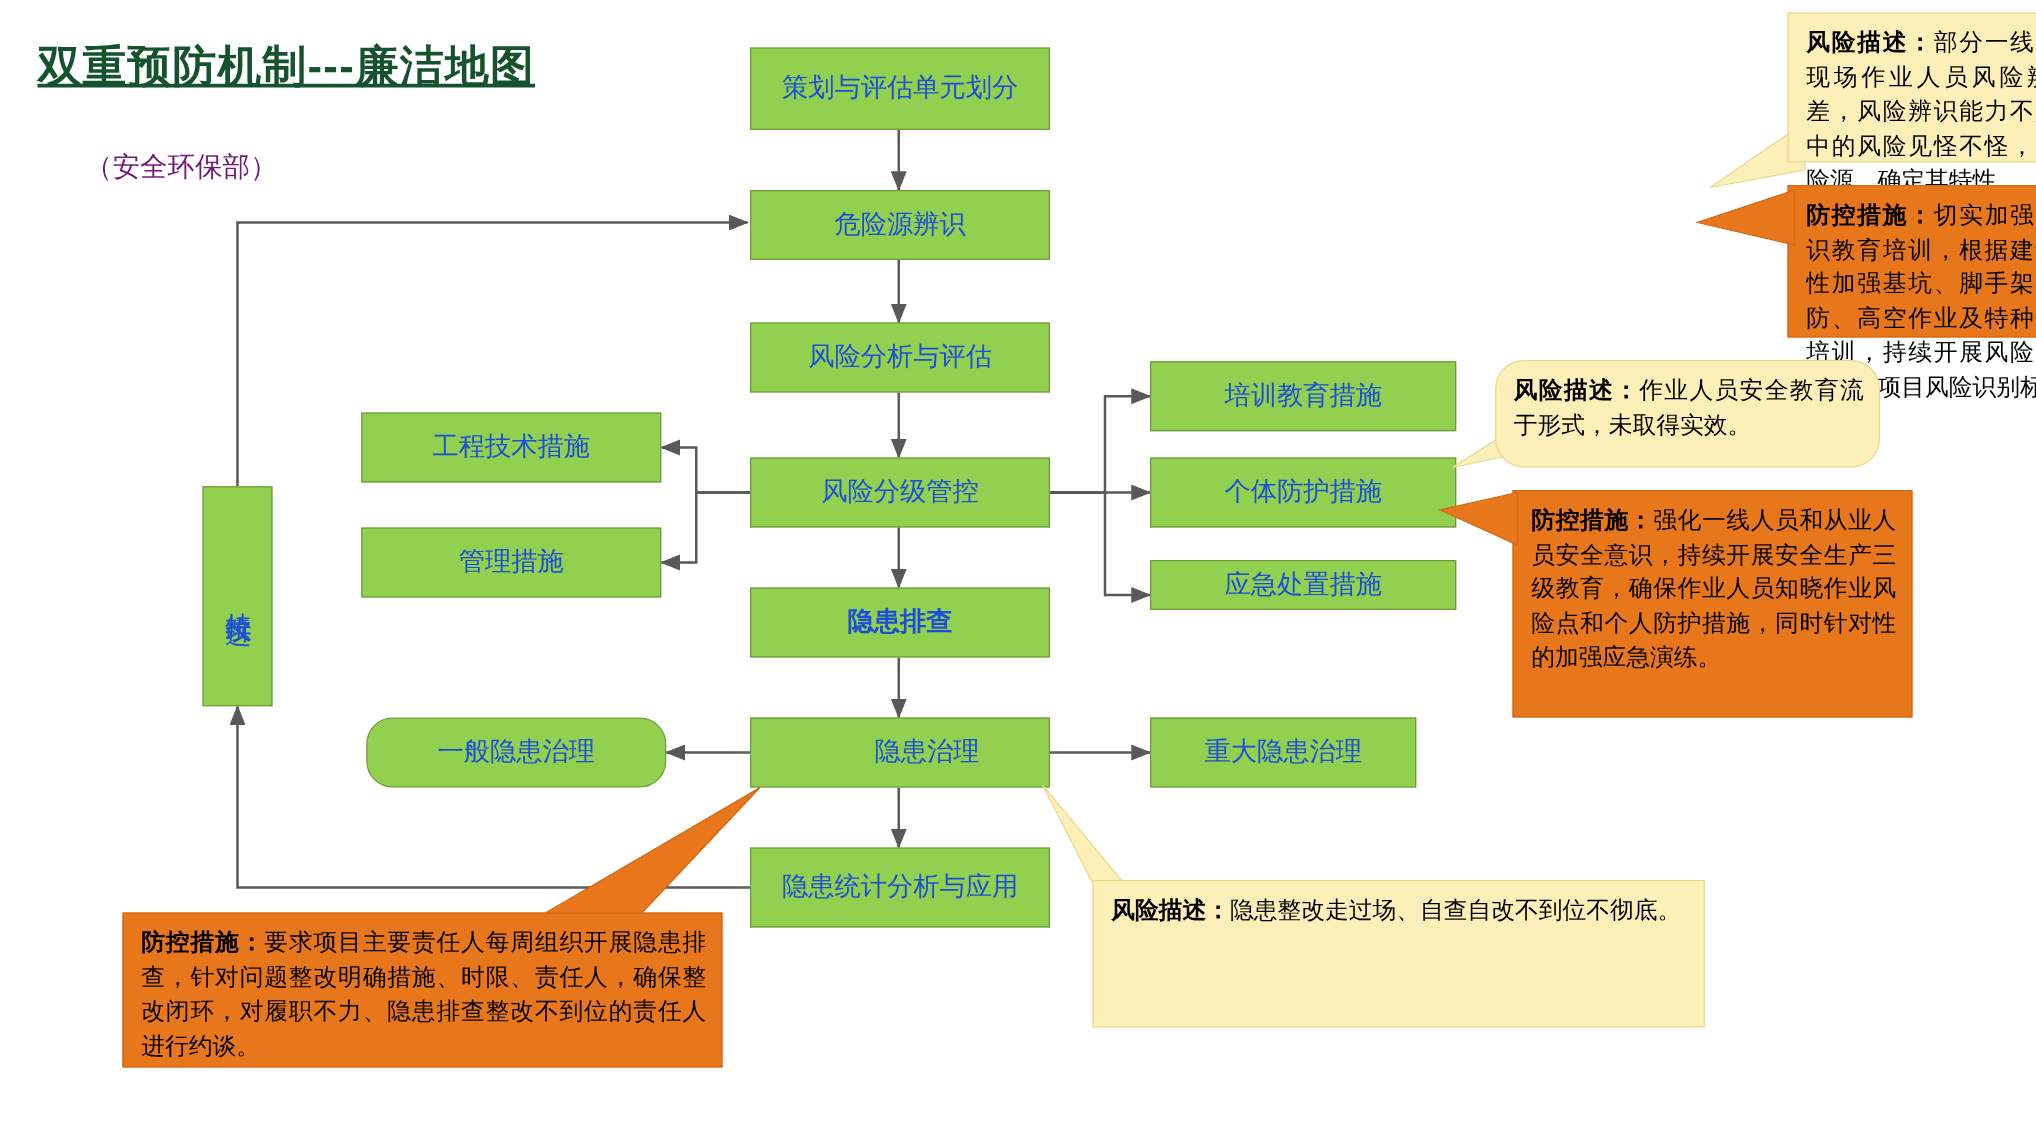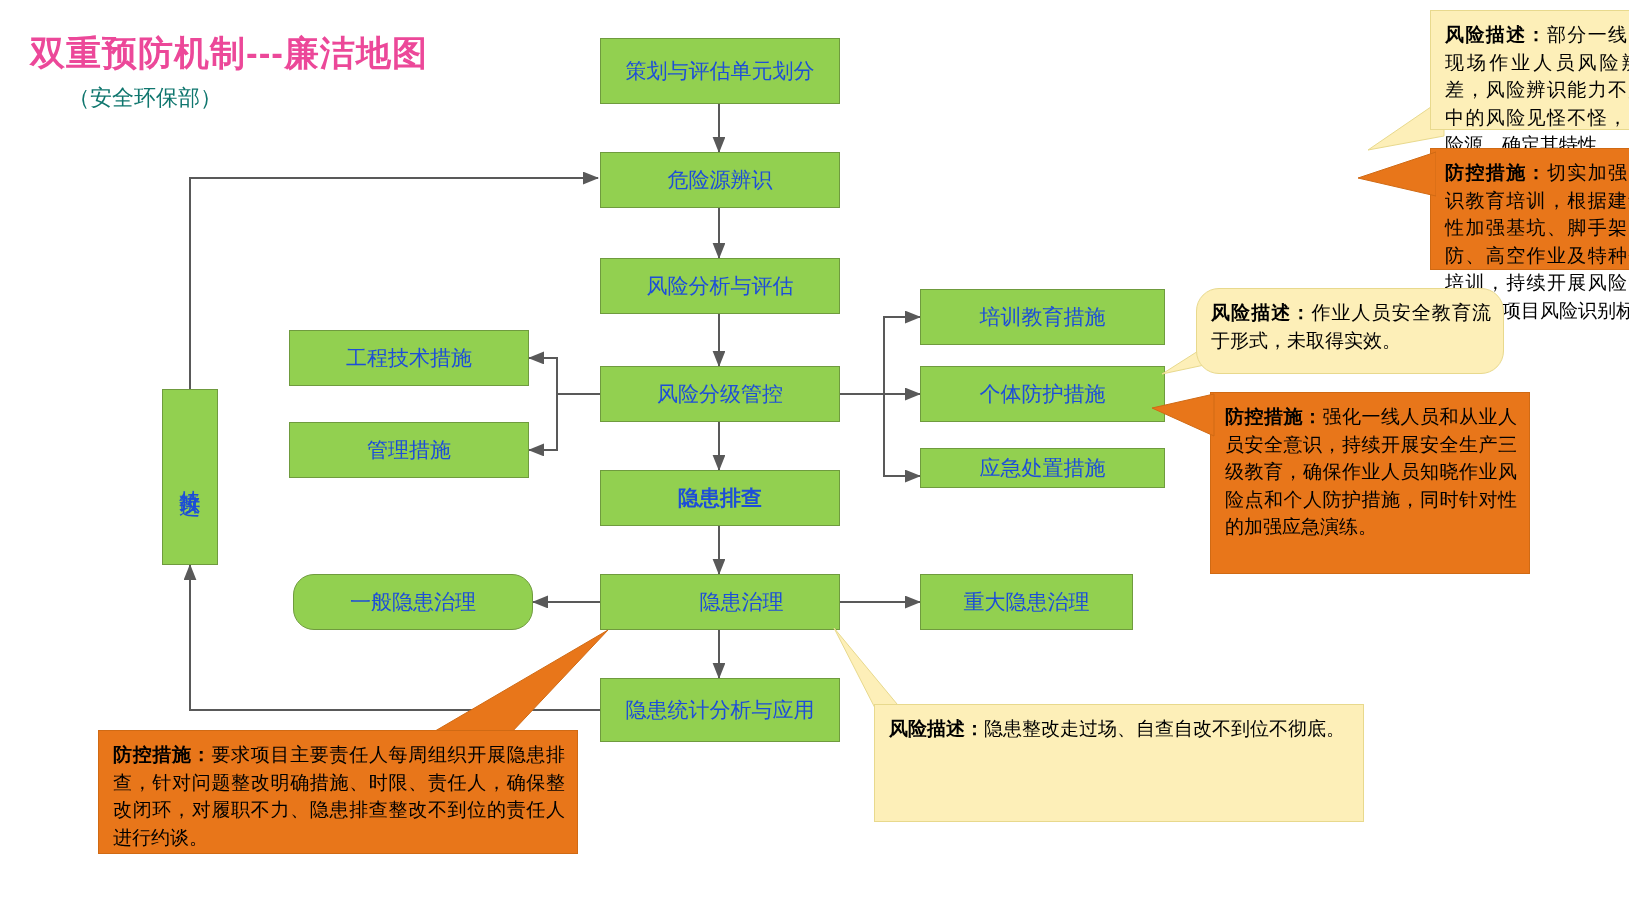--- a/index.html
+++ b/index.html
@@ -25,27 +25,29 @@
     height: 907px;
     pointer-events: none;
   }
 
   .title {
     position: absolute;
     font-size: 35px;
     font-weight: bold;
     letter-spacing: 1px;
     white-space: nowrap;
-    color: #ec4899;
+    color: #14532d;
+    text-decoration: underline;
   }
   .subtitle {
     position: absolute;
     font-size: 22px;
     white-space: nowrap;
-    color: #0f766e;
+    color: #701a75;
+    margin-top: 36px;
   }
 
   .node {
     position: absolute;
     background: #92d050;
     border: 1px solid #6f9b3e;
     box-sizing: border-box;
     display: flex;
     align-items: center;
     justify-content: center;

